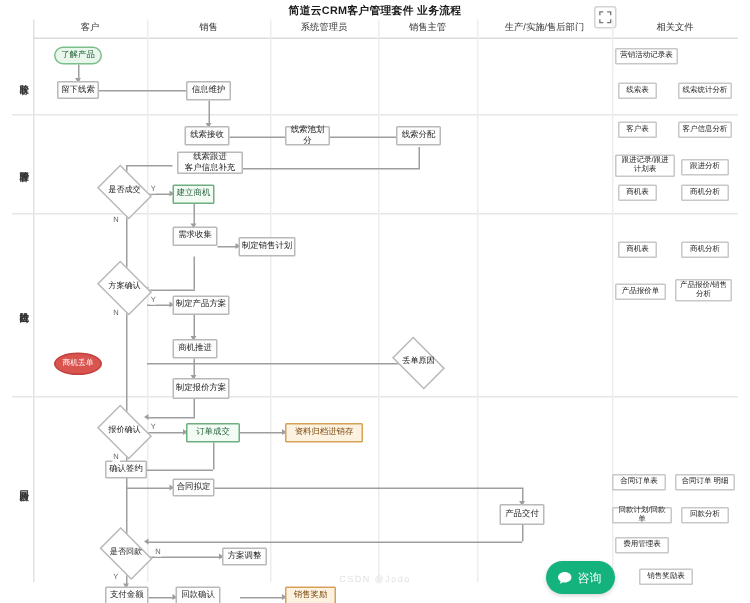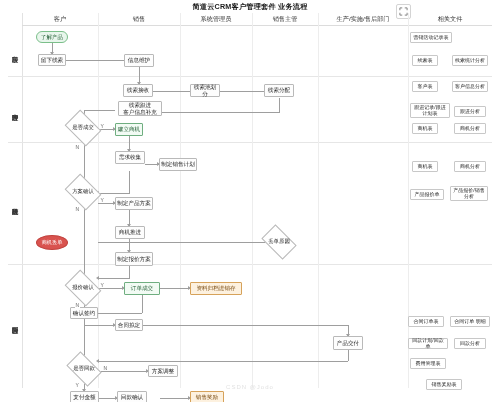--- a/index.html
+++ b/index.html
@@ -313,14 +313,20 @@
     <div class="elabel" style="left:92px;top:184px;">Y</div>
     <div class="elabel" style="left:67px;top:193px;">N</div>
     <div class="elabel" style="left:92px;top:269px;">Y</div>
     <div class="elabel" style="left:67px;top:289px;">N</div>
     <div class="elabel" style="left:95px;top:352px;">N</div>
     <div class="elabel" style="left:67px;top:369px;">Y</div>
   </div>
 
   <div class="wm">CSDN @Jodo</div>
 
+  <div class="chat">
+    <svg width="11" height="11" viewBox="0 0 16 16">
+        <path d="M8 2C4.4 2 1.5 4.3 1.5 7.1c0 1.6 1 3.1 2.5 4-.1.7-.5 1.5-1.1 2.2 1.3-.2 2.4-.8 3-1.4.7.2 1.4.3 2.1.3 3.6 0 6.5-2.3 6.5-5.1S11.6 2 8 2z" fill="#fff"></path>
+      </svg>
+    <span>咨询</span>
+  </div>
 
 </div>
 
 </body></html>

